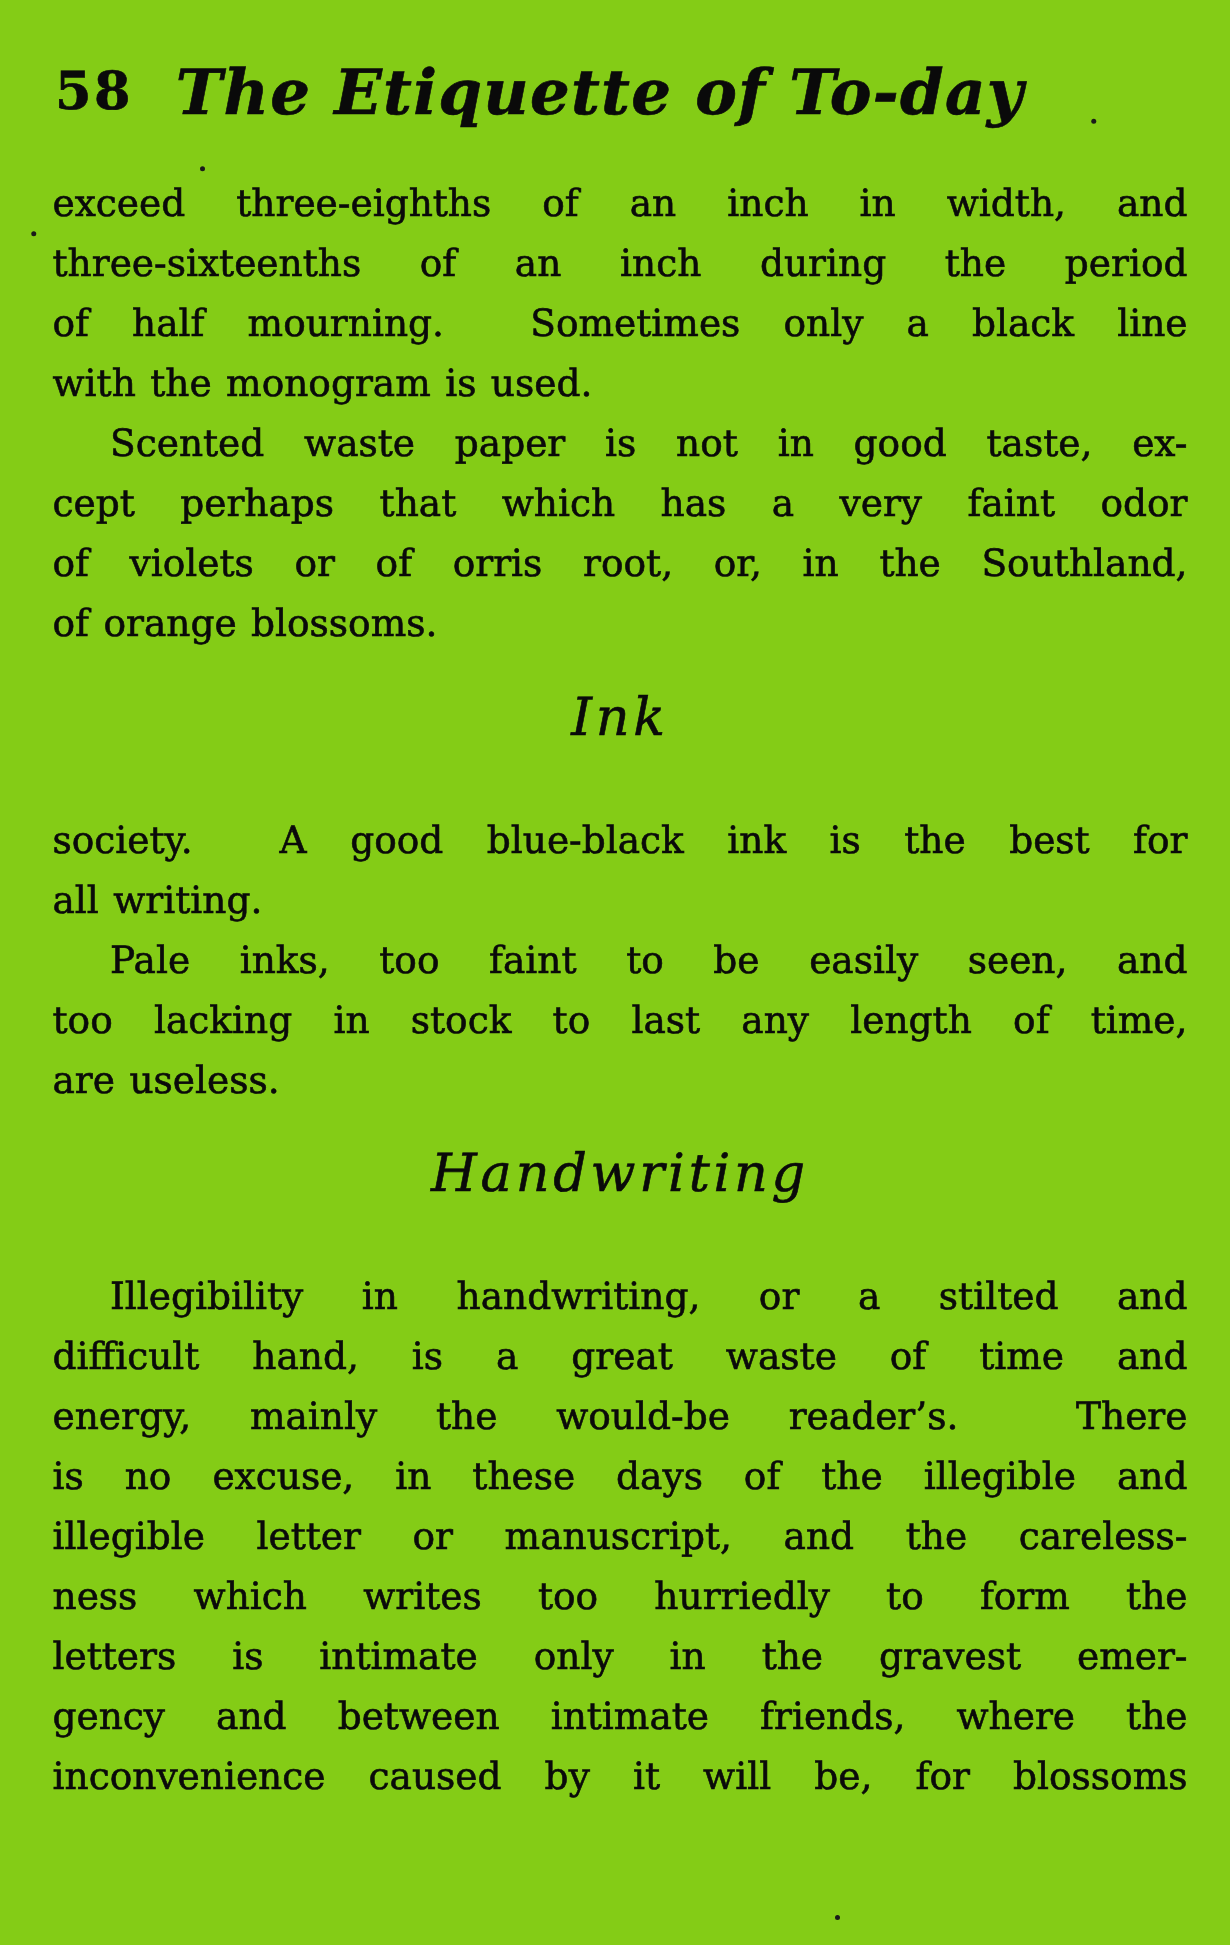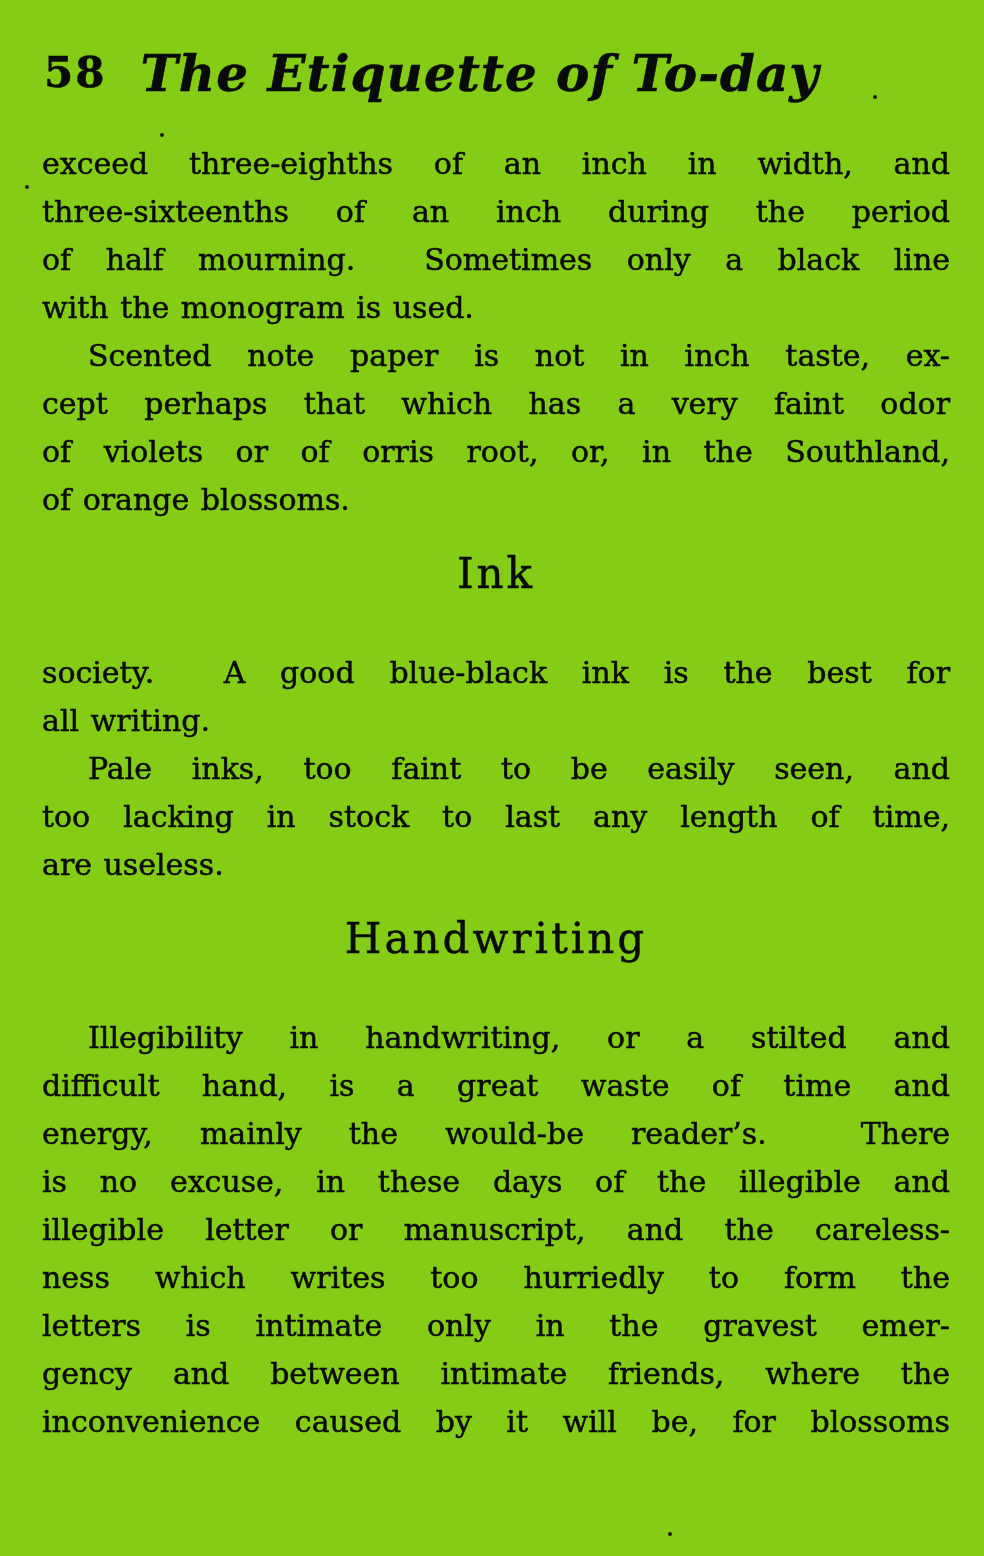--- a/index.html
+++ b/index.html
@@ -62,20 +62,21 @@
     word-spacing: 2px;
   }
   .line.end { text-align-last: left; }
   .line.first-indent { text-indent: 46px; }
   .section-heading {
     margin: 26px 0 0 0;
     font-size: 42px;
     line-height: 48px;
     height: 48px;
     font-weight: normal;
+    font-style: italic;
     text-align: center;
     letter-spacing: 3px;
   }
   .section-heading + .paragraph { margin-top: 51px; }
   .ink-speck {
     position: absolute;
     width: 4px;
     height: 4px;
     border-radius: 50%;
     background: #1a1a1a;
@@ -92,21 +93,21 @@
   </header>
 
   <main class="page-body" id="page-body">
       <div class="paragraph">
         <div class="line">exceed three-eighths of an inch in width, and</div>
         <div class="line">three-sixteenths of an inch during the period</div>
         <div class="line">of half mourning.&nbsp; Sometimes only a black line</div>
         <div class="line end">with the monogram is used.</div>
       </div>
       <div class="paragraph">
-        <div class="line first-indent">Scented note paper is not in inch taste, ex-</div>
+        <div class="line first-indent">Scented waste paper is not in good taste, ex-</div>
         <div class="line">cept perhaps that which has a very faint odor</div>
         <div class="line">of violets or of orris root, or, in the Southland,</div>
         <div class="line end">of orange blossoms.</div>
       </div>
       <h2 class="section-heading">Ink</h2>
       <div class="paragraph">
         <div class="line">society.&nbsp; A good blue-black ink is the best for</div>
         <div class="line end">all writing.</div>
       </div>
       <div class="paragraph">

